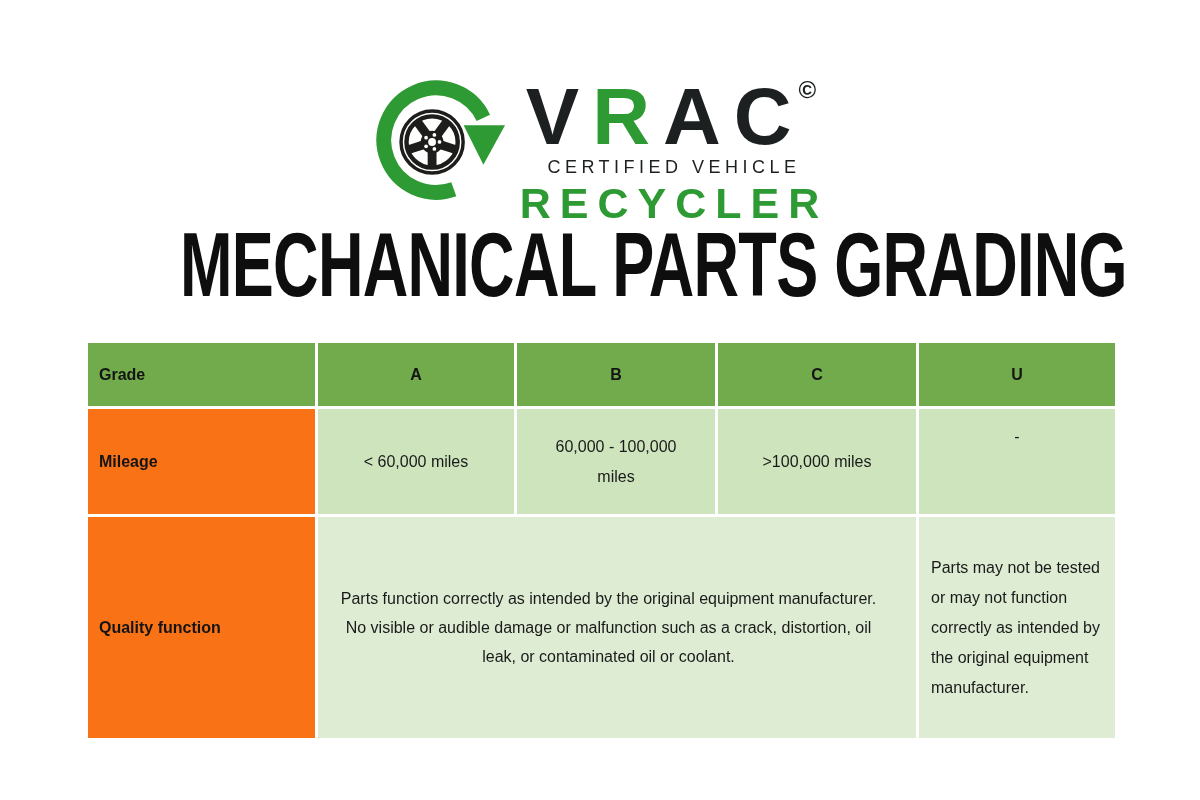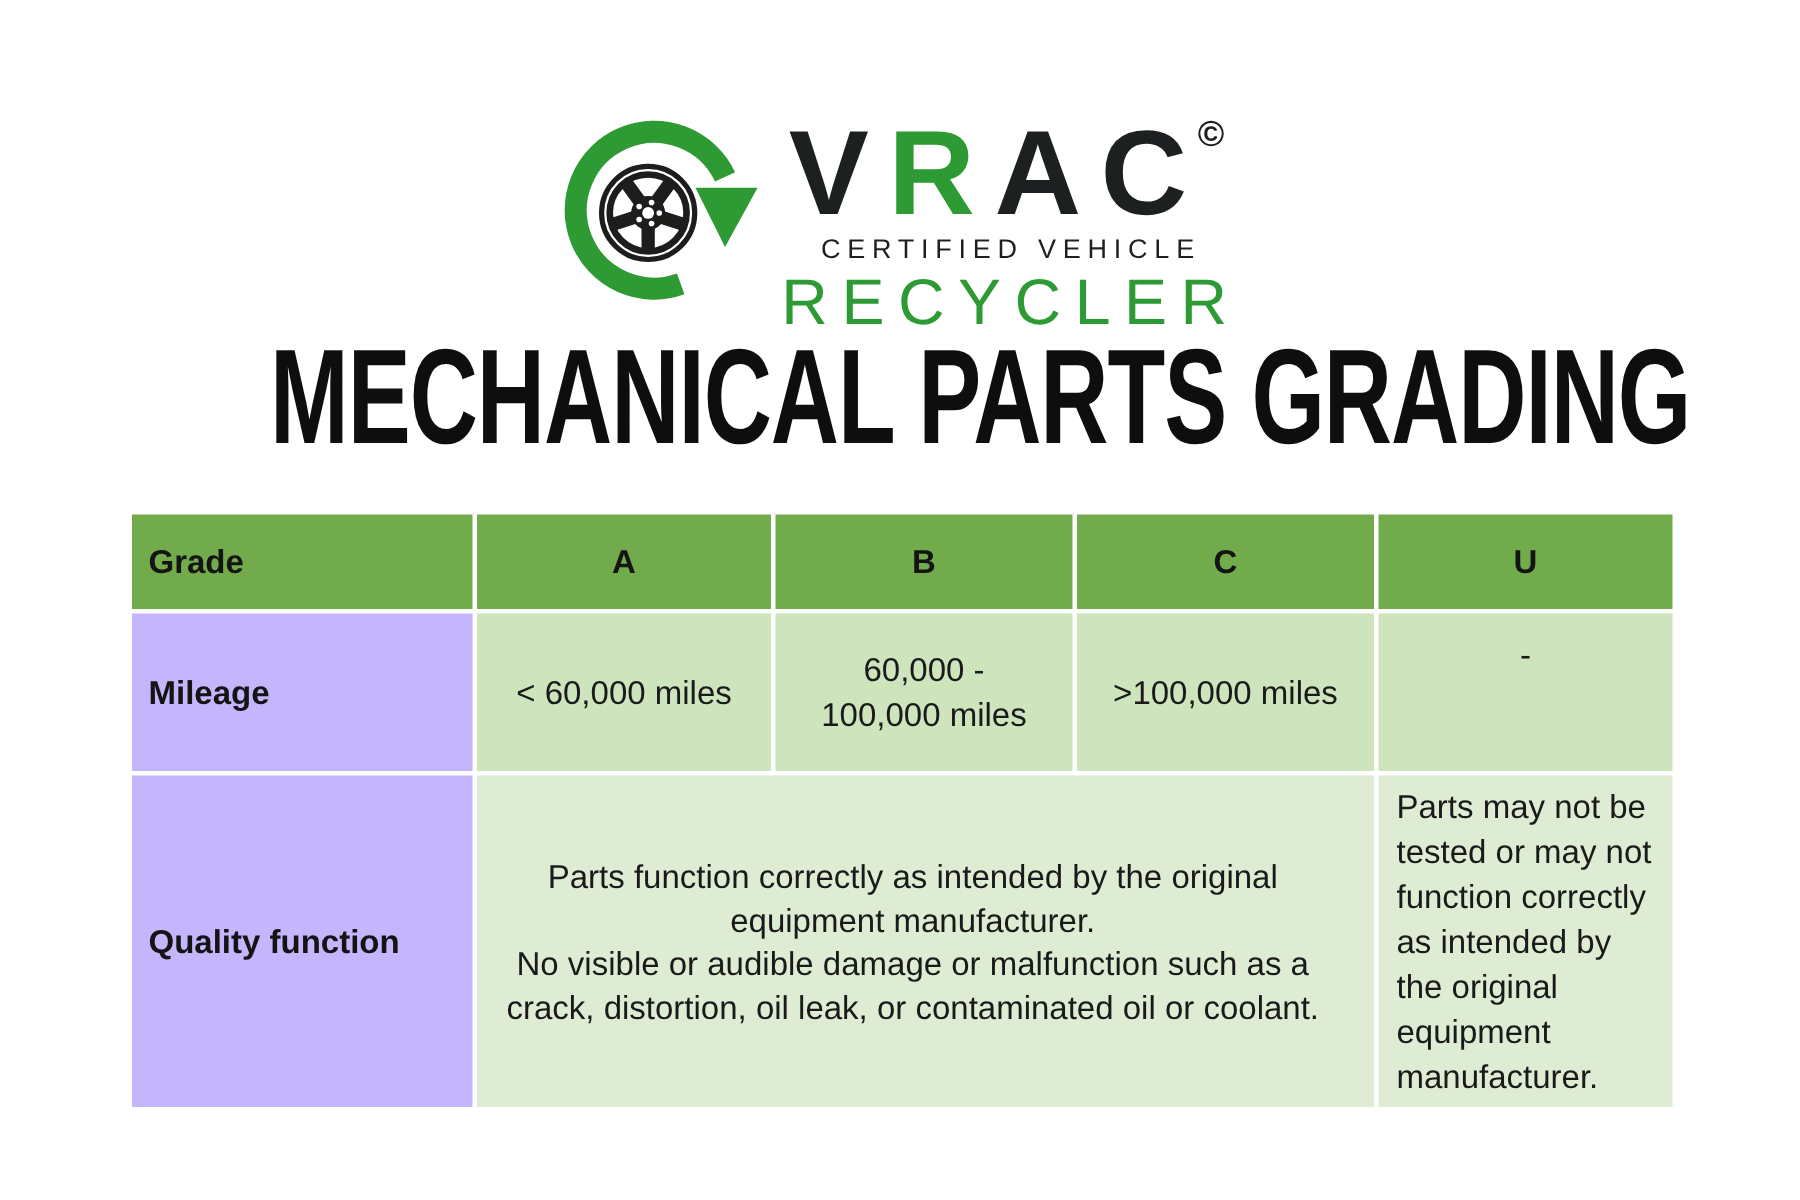--- a/index.html
+++ b/index.html
@@ -23,48 +23,48 @@
   .copy-mark {
     display:inline-block; font-size:24px; font-weight:bold;
     vertical-align:super; position:relative; top:-18px; left:-6px;
     letter-spacing:0; color:#1d2020;
   }
   .sub-line1 {
     font-weight:normal; font-size:18px; line-height:26px;
     letter-spacing:4.5px; color:#1d2020; white-space:nowrap; margin-top:1px;
   }
   .sub-line2 {
-    font-weight:normal; font-size:43px; line-height:44px;
+    font-weight:bold; font-size:43px; line-height:44px;
     letter-spacing:9px; color:#2d9a33; white-space:nowrap; margin-top:1px;
   }
 
   
   .page-title {
     position:absolute; top:222px; left:0; width:1200px; height:86px;
     text-align:center; font-size:90px; line-height:86px; font-weight:bold;
     color:#0e0e0e; letter-spacing:-1px;
     transform:scaleX(0.70); transform-origin:center center;
     white-space:nowrap;
   }
 
   
   .grading-table {
     position:absolute; left:85px; top:340px;
     border-collapse:separate; border-spacing:3px;
     table-layout:fixed; width:1033px;
-    font-size:22px;
+    font-size:16px;
   }
   .grading-table td, .grading-table th { overflow:hidden; }
   .hdr {
     background:#72ab4b; color:#141414; font-weight:bold;
     height:61px; text-align:center; vertical-align:middle;
   }
   .hdr-first { text-align:left; padding-left:11px; }
   .lbl {
-    background:#c4b5fd; color:#141414; font-weight:bold;
+    background:#f97316; color:#141414; font-weight:bold;
     text-align:left; padding-left:11px; vertical-align:middle;
   }
   .row-mileage td.val {
     background:#cde4bd; text-align:center; vertical-align:middle;
     line-height:30px; height:91px;
   }
   .row-mileage td.val.wrap { padding:0 28px;margin-left:48px; }
   .row-mileage td.val.va-top { vertical-align:top; padding-top:13px; }
   .row-quality td { height:219px; }
   .cell-merged {

